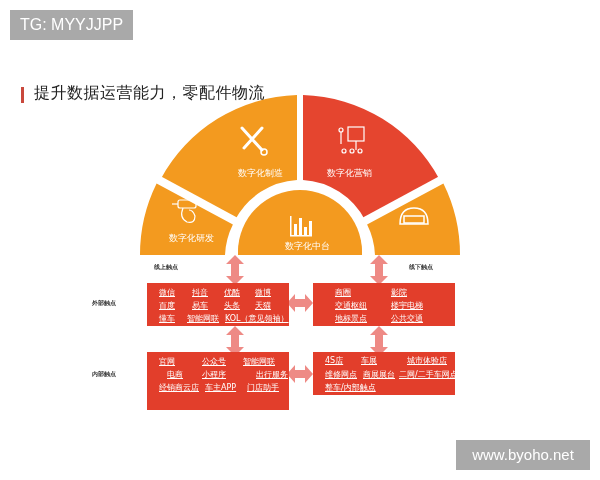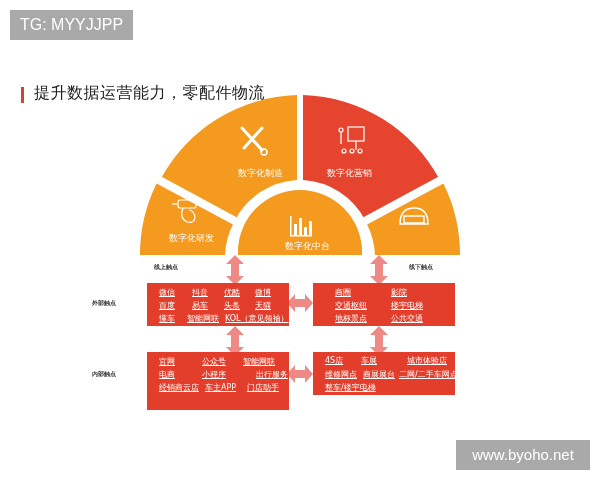--- a/index.html
+++ b/index.html
@@ -125,30 +125,30 @@
   <div class="cell" style="left:78px;top:4px;">影院</div>
   <div class="cell" style="left:22px;top:17px;">交通枢纽</div>
   <div class="cell" style="left:78px;top:17px;">楼宇电梯</div>
   <div class="cell" style="left:22px;top:30px;">地标景点</div>
   <div class="cell" style="left:78px;top:30px;">公共交通</div>
 </div>
 <div class="box" style="left:147px;top:352px;width:142px;height:58px;">
   <div class="cell" style="left:12px;top:4px;">官网</div>
   <div class="cell" style="left:55px;top:4px;">公众号</div>
   <div class="cell" style="left:96px;top:4px;">智能网联</div>
-  <div class="cell" style="left:12px;top:17px;text-align:center;">电商</div>
+  <div class="cell" style="left:20px;top:17px;text-align:center;">电商</div>
   <div class="cell" style="left:55px;top:17px;">小程序</div>
   <div class="cell" style="left:96px;top:17px;padding-left:13px;">出行服务</div>
   <div class="cell" style="left:12px;top:30px;">经销商云店</div>
   <div class="cell" style="left:58px;top:30px;">车主APP</div>
   <div class="cell" style="left:100px;top:30px;">门店助手</div>
 </div>
 <div class="box" style="left:313px;top:352px;width:142px;height:43px;">
   <div class="cell" style="left:12px;top:3px;">4S店</div>
   <div class="cell" style="left:48px;top:3px;">车展</div>
   <div class="cell" style="left:94px;top:3px;">城市体验店</div>
   <div class="cell" style="left:12px;top:17px;">维修网点</div>
   <div class="cell" style="left:50px;top:17px;">商展展台</div>
   <div class="cell" style="left:86px;top:17px;">二网/二手车网点</div>
-  <div class="cell" style="left:12px;top:30px;">整车/楼宇电梯</div>
+  <div class="cell" style="left:12px;top:30px;">整车/内部触点</div>
 </div>
 
 <div class="wm">www.byoho.net</div>
 
 </body></html>

